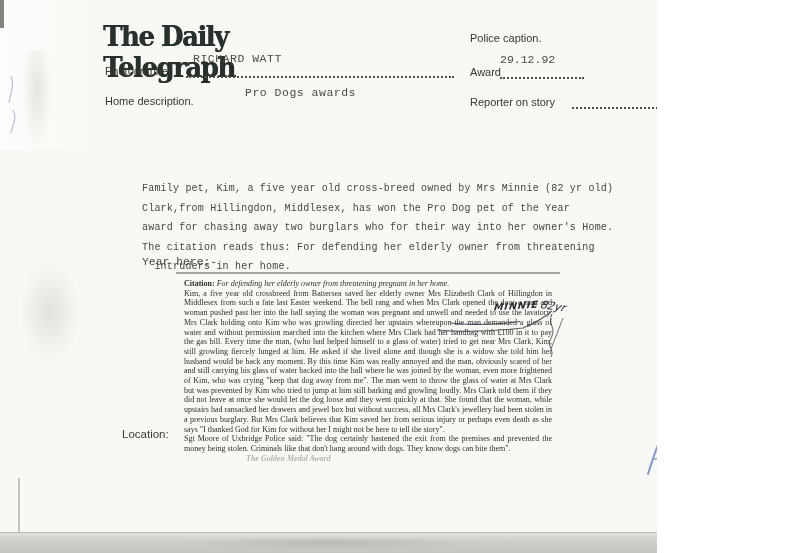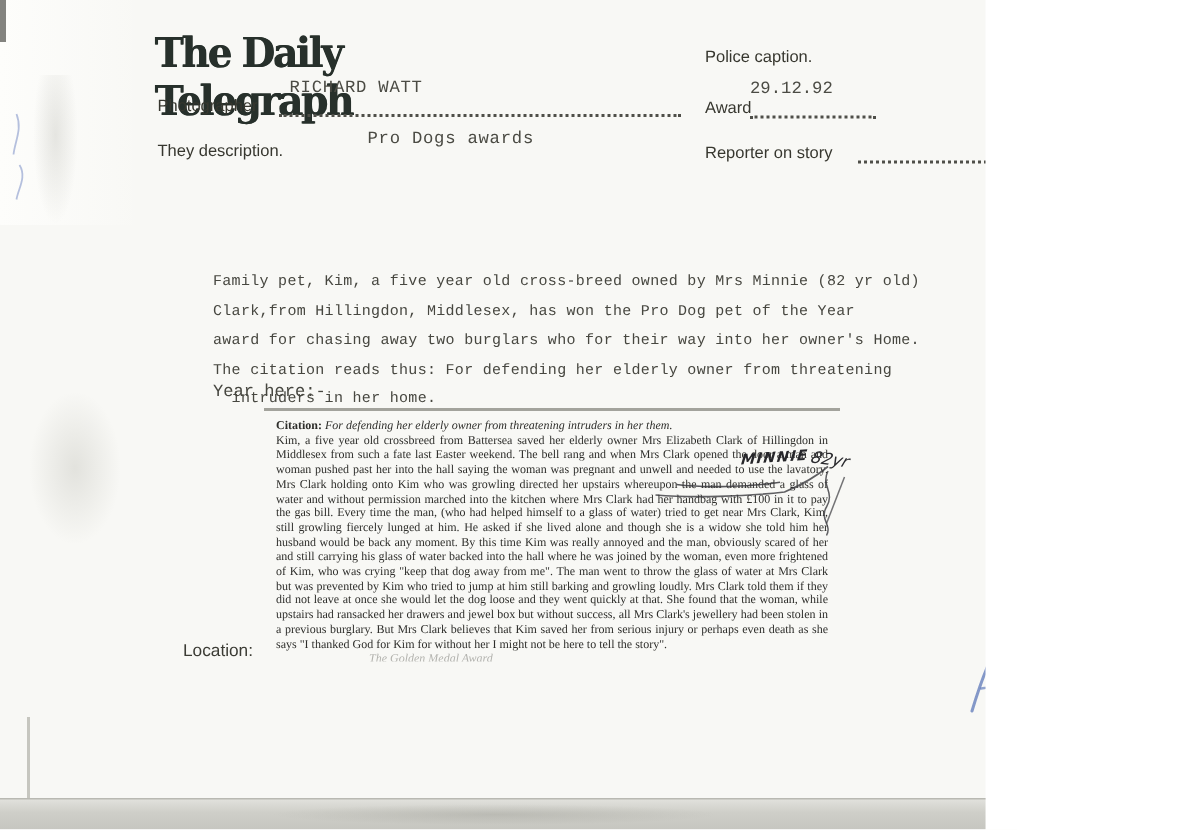--- a/index.html
+++ b/index.html
@@ -53,21 +53,21 @@
     font-size:10px;line-height:19.5px;white-space:pre-wrap;letter-spacing:.2px;color:#474740;}
   .seen-here{position:absolute;left:142px;top:256px;font-size:11.4px;color:#474740;}
 
   
   .clipping{position:absolute;left:176px;top:272px;width:384px;height:254px;
     border-top:2px solid #a3a39c;padding:5px 8px 0 8px;box-sizing:border-box;overflow:hidden;
     font-family:"Liberation Serif","DejaVu Serif",serif;font-size:8px;line-height:9.7px;color:#2e2e2b;}
   .clipping p{margin:0;text-align:justify;}
   .cit-label{font-weight:bold;}
   .cit-text{font-style:italic;}
-  .cutoff{opacity:.5;padding-left:62px;height:7px;overflow:hidden;font-style:italic;color:#6e6e68;}
+  .cutoff{opacity:.5;padding-left:62px;height:7px;overflow:hidden;font-style:italic;color:#6e6e68;font-weight:bold;}
 
   .location-label{position:absolute;left:122px;top:428px;font-size:11.5px;color:#3c3c35;}
 
   
   .pen-minnie{position:absolute;left:494px;top:300px;font-family:"DejaVu Sans",sans-serif;
     font-style:italic;font-weight:bold;font-size:9.5px;letter-spacing:1px;color:#26262a;
     transform:rotate(-4deg) skewX(-10deg);}
   .pen-age{position:absolute;left:541px;top:300px;font-family:"DejaVu Sans",sans-serif;
     font-style:italic;font-size:11px;color:#2a2a2e;transform:rotate(8deg) skewX(-12deg);}
   svg.overlay{position:absolute;left:0;top:0;width:800px;height:553px;pointer-events:none;}
@@ -87,21 +87,21 @@
   <div class="topright-dark"></div>
   <div class="bottom-band"></div>
   <div class="bottom-blob"></div>
 
   <div class="masthead">The Daily Telegraph</div>
 
   <div class="label photographer-label">Photographer</div>
   <div class="leader" style="left:186px;top:75px;width:268px;"></div>
   <div class="mono photographer-value">RICHARD WATT</div>
 
-  <div class="label shortdesc-label">They description.</div>
+  <div class="label shortdesc-label">Home description.</div>
   <div class="mono shortdesc-value">Pro Dogs awards</div>
 
   <div class="label piccaption-label">Police caption.</div>
 
   <div class="label date-label">Award</div>
   <div class="leader" style="left:500px;top:76px;width:84px;"></div>
   <div class="mono date-value">29.12.92</div>
 
   <div class="label reporter-label">Reporter on story</div>
   <div class="leader" style="left:572px;top:106px;width:170px;"></div>
@@ -109,22 +109,23 @@
   <div class="mono typed-caption">Family pet, Kim, a five year old cross-breed owned by Mrs Minnie (82 yr old)
 Clark,from Hillingdon, Middlesex, has won the Pro Dog pet of the Year
 award for chasing away two burglars who for their way into her owner's Home.
 The citation reads thus: For defending her elderly owner from threatening
   intruders in her home.</div>
   <div class="mono seen-here">Year here:-</div>
 
   <div class="location-label">Location:</div>
 
   <div class="clipping">
-    <p><span class="cit-label">Citation:</span><span class="cit-text"> For defending her elderly owner from threatening intruders in her them.</span></p>
+    <p><span class="cit-label">Citation:</span><span class="cit-text"> For defending her elderly owner from threatening pregnant in her home.</span></p>
     <p>Kim, a five year old crossbreed from Battersea saved her elderly owner Mrs Elizabeth Clark of Hillingdon in Middlesex from such a fate last Easter weekend.  The bell rang and when Mrs Clark opened the door a man and woman pushed past her into the hall saying the woman was pregnant and unwell and needed to use the lavatory.  Mrs Clark holding onto Kim who was growling directed her upstairs whereupon the man demanded a glass of water and without permission marched into the kitchen where Mrs Clark had her handbag with £100 in it to pay the gas bill.  Every time the man, (who had helped himself to a glass of water) tried to get near Mrs Clark, Kim, still growling fiercely lunged at him.  He asked if she lived alone and though she is a widow she told him her husband would be back any moment.  By this time Kim was really annoyed and the man, obviously scared of her and still carrying his glass of water backed into the hall where he was joined by the woman, even more frightened of Kim, who was crying "keep that dog away from me".  The man went to throw the glass of water at Mrs Clark but was prevented by Kim who tried to jump at him still barking and growling loudly.  Mrs Clark told them if they did not leave at once she would let the dog loose and they went quickly at that.  She found that the woman, while upstairs had ransacked her drawers and jewel box but without success, all Mrs Clark's jewellery had been stolen in a previous burglary.  But Mrs Clark believes that Kim saved her from serious injury or perhaps even death as she says "I thanked God for Kim for without her I might not be here to tell the story".</p>
+    <p>Sgt Moore of Uxbridge Police said:  "The dog certainly hastened the exit from the premises and prevented the money being stolen.  Criminals like that don't hang around with dogs.  They know dogs can bite them".</p>
     <p class="cutoff">The Golden Medal Award</p>
   </div>
 
   <div class="pen-minnie">MINNIE</div>
   <div class="pen-age">82yr</div>
 
   <svg class="overlay" viewBox="0 0 800 553">
 
     <path d="M451,323 C470,325.5 500,324.5 520,321.5" fill="none" stroke="#3a3a3e" stroke-width="1.1" opacity=".85"></path>
 

